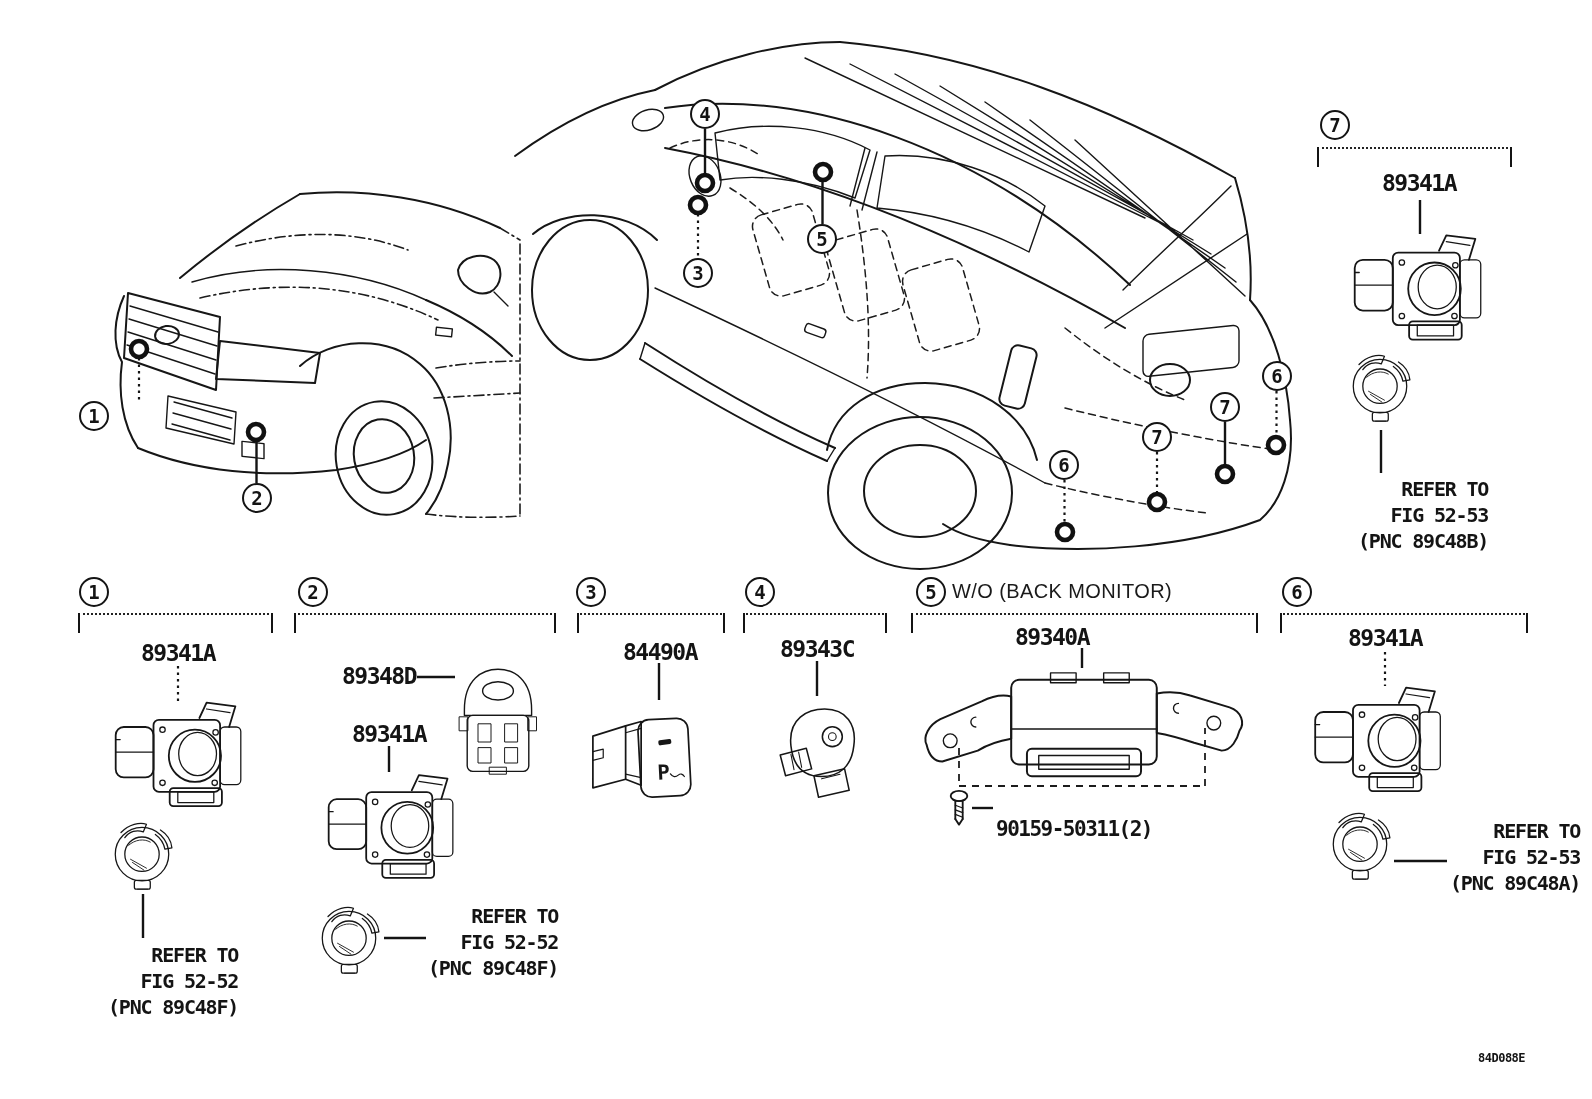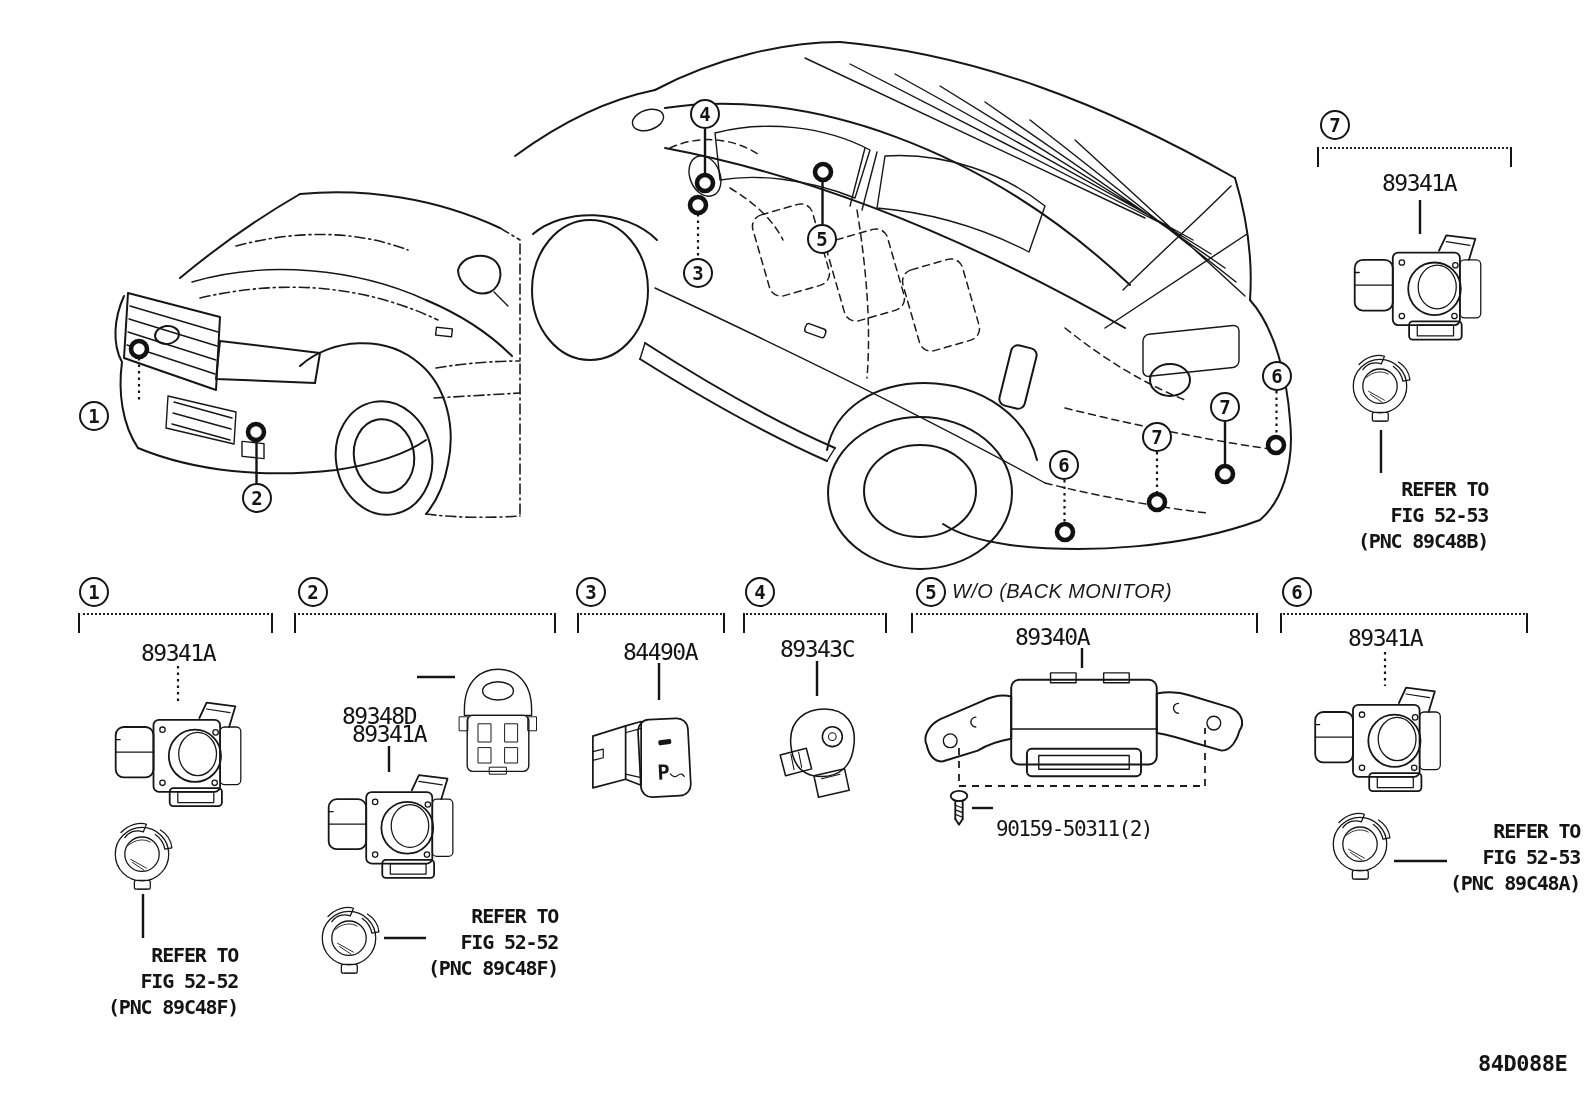--- a/index.html
+++ b/index.html
@@ -13,28 +13,28 @@
   .sk-dd{stroke:#1c1c1c;fill:none;stroke-width:1.6;stroke-dasharray:10 4 2 4;stroke-linecap:round;}
   
   .co{position:absolute;width:30px;height:30px;box-sizing:border-box;border:2.4px solid #141414;
       border-radius:50%;background:#fff;display:flex;align-items:center;justify-content:center;
       font-size:19px;font-weight:bold;line-height:1;z-index:30;}
   
   .bracket{position:absolute;height:20px;border-top:2.6px dotted #222;z-index:5;}
   .bracket::before,.bracket::after{content:"";position:absolute;top:-2px;width:2.4px;height:20px;background:#141414;}
   .bracket::before{left:0;}
   .bracket::after{right:0;}
-  .part-label{position:absolute;font-size:23px;font-weight:normal;letter-spacing:-1.5px;
+  .part-label{position:absolute;font-size:23px;font-weight:bold;letter-spacing:-1.5px;
               white-space:nowrap;transform:translateX(-50%);z-index:20;}
   .part-label.left-align{transform:none;font-size:21px;}
   .refer{position:absolute;font-size:20px;font-weight:bold;letter-spacing:-1.2px;line-height:26px;
          white-space:nowrap;z-index:20;text-align:right;}
   .note{position:absolute;font-family:"Liberation Sans",sans-serif;font-size:20px;
-        letter-spacing:0.4px;white-space:nowrap;z-index:20;color:#1a1a1a;font-style:italic;}
-  .fig-code{position:absolute;font-size:22px;font-weight:bold;letter-spacing:-0.5px;z-index:20;}
+        letter-spacing:0.4px;white-space:nowrap;z-index:20;color:#1a1a1a;}
+  .fig-code{position:absolute;font-size:12px;font-weight:bold;letter-spacing:-0.5px;z-index:20;}
   #overlay{position:absolute;left:0;top:0;z-index:10;pointer-events:none;}
   .lead-s{stroke:#141414;stroke-width:2.4;}
   .lead-d{stroke:#141414;stroke-width:2.2;stroke-dasharray:2.5 4;}
   .lead-m{stroke:#1c1c1c;stroke-width:1.8;stroke-dasharray:7 6;}
   .marker{fill:#fff;stroke:#111;stroke-width:4.6;}
 </style>
 </head>
 <body>
 
 <svg width="0" height="0" style="position:absolute" aria-hidden="true">
@@ -271,21 +271,21 @@
       <use href="#sym-ring"></use>
     </svg>
   <div class="refer" style="left:108px;top:942px;">
     <div>REFER TO</div>
     <div>FIG 52-52</div>
     <div>(PNC 89C48F)</div>
   </div>
 
   <div class="co" style="left:298px;top:577px;">2</div>
   <div class="bracket" style="left:294px;top:613px;width:262px;"></div>
-  <div class="part-label" style="left:379px;top:663px;margin-top:40px;">89348D</div>
+  <div class="part-label" style="left:379px;top:663px;">89348D</div>
   <svg class="sketch" style="left:456px;top:645px;" width="84" height="152">
       <use href="#sym-clip"></use>
     </svg>
   <div class="part-label" style="left:389px;top:721px;">89341A</div>
   <svg class="sketch" style="left:326px;top:772px;" width="134" height="108">
       <use href="#sym-sensor"></use>
     </svg>
   <svg class="sketch" style="left:314px;top:904px;" width="70" height="76">
       <use href="#sym-ring"></use>
     </svg>

